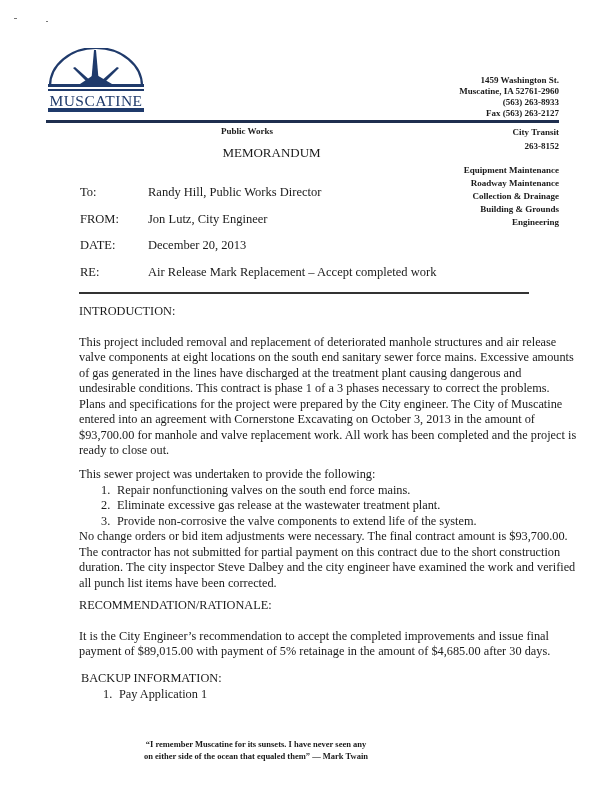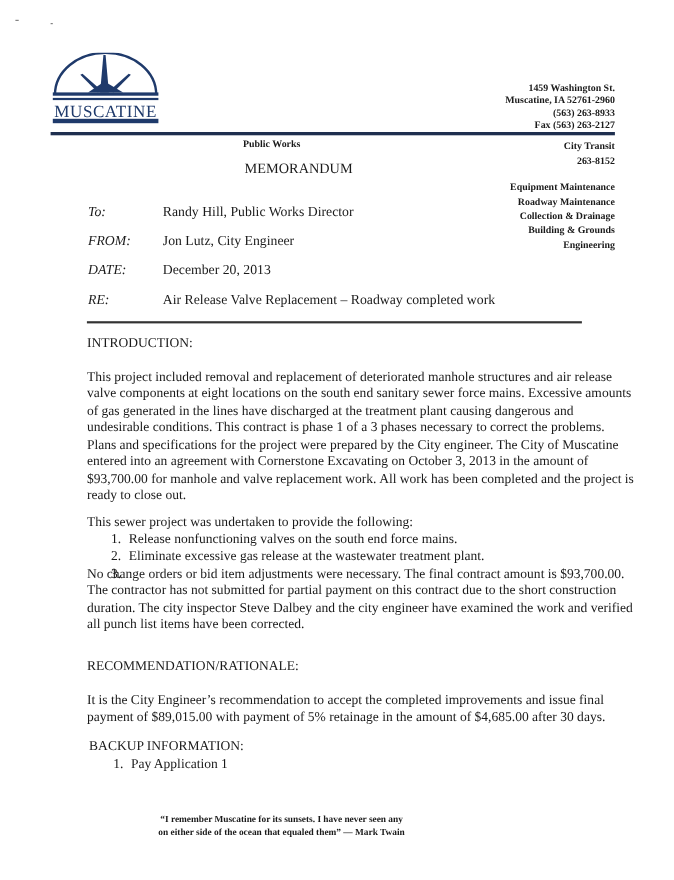--- a/index.html
+++ b/index.html
@@ -10,21 +10,21 @@
   .logo { left: 46px; top: 48px; width: 100px; height: 72px; }
   .header-rule { left: 46px; top: 120px; width: 513px; height: 3px; background: #1f2f4f; }
   .addr { right: 54px; top: 75px; text-align: right; font-size: 9px; font-weight: bold; line-height: 11px; }
   .dept { right: 54px; top: 127px; text-align: right; font-size: 9px; font-weight: bold; line-height: 11px; }
   .dept .gap { height: 10px; }
   .public-works { left: 0; width: 504px; top: 126px; text-align: center; font-size: 9px; font-weight: bold; }
   .public-works span { display: inline-block; margin-left: -10px; }
   .memo-title { left: 0; width: 557px; top: 145px; text-align: center; font-size: 13px; }
   .memo-title span { display: inline-block; margin-left: -14px; }
   .field-row { left: 80px; font-size: 12.5px; }
-  .field-row .label { display: inline-block; width: 68px; font-style: italic; }
+  .field-row .label { display: inline-block; width: 68px; }
   .rule2 { left: 79px; top: 292px; width: 450px; height: 2px; background: #333; }
   .body-text { left: 79px; width: 500px; font-size: 12.3px; line-height: 15.5px; }
   .body-text p { margin: 0; }
   .list { margin: 0; padding: 0; list-style: none; }
   .list li { padding-left: 38px; position: relative; }
   .list li .num { position: absolute; left: 22px; }
   .footer-quote { left: 0; width: 520px; top: 738px; text-align: center; font-size: 8.5px; font-weight: bold; line-height: 12px; }
   .footer-quote span { display: block; margin-left: -8px; }
 </style>
 </head>
@@ -74,38 +74,38 @@
 <div class="abs field-row" style="top:185px;">
   <span class="label">To:</span><span>Randy Hill, Public Works Director</span>
 </div>
 <div class="abs field-row" style="top:212px;">
   <span class="label">FROM:</span><span>Jon Lutz, City Engineer</span>
 </div>
 <div class="abs field-row" style="top:238px;">
   <span class="label">DATE:</span><span>December 20, 2013</span>
 </div>
 <div class="abs field-row" style="top:265px;">
-  <span class="label">RE:</span><span>Air Release Valve Replacement – Roadway completed work</span>
+  <span class="label">RE:</span><span>Air Release Mark Replacement – Accept completed work</span>
 </div>
 
 <div class="abs rule2"></div>
 
 <div class="abs body-text" style="top:304px;">
   <p>INTRODUCTION:</p>
   <p style="height:15px;"></p>
   <p>This project included removal and replacement of deteriorated manhole structures and air release valve components at eight locations on the south end sanitary sewer force mains.  Excessive amounts of gas generated in the lines have discharged at the treatment plant causing dangerous and undesirable conditions.  This contract is phase 1 of a 3 phases necessary to correct the problems.</p>
   <p>Plans and specifications for the project were prepared by the City engineer.  The City of Muscatine entered into an agreement with Cornerstone Excavating on October 3, 2013 in the amount of $93,700.00 for manhole and valve replacement work.  All work has been completed and the project is ready to close out.</p>
 </div>
 
 <div class="abs body-text" style="top:467px;">
   <p>This sewer project was undertaken to provide the following:</p>
   <ul class="list">
-    <li><span class="num">1.</span><span>Release nonfunctioning valves on the south end force mains.</span></li>
+    <li><span class="num">1.</span><span>Repair nonfunctioning valves on the south end force mains.</span></li>
     <li><span class="num">2.</span><span>Eliminate excessive gas release at the wastewater treatment plant.</span></li>
-    <li><span class="num">3.</span></li>
+    <li><span class="num">3.</span><span>Provide non-corrosive the valve components to extend life of the system.</span></li>
   </ul>
   <p>No change orders or bid item adjustments were necessary.  The final contract amount is $93,700.00.  The contractor has not submitted for partial payment on this contract due to the short construction duration.  The city inspector Steve Dalbey and the city engineer have examined the work and verified all punch list items have been corrected.</p>
 </div>
 
 <div class="abs body-text" style="top:598px;">
   <p>RECOMMENDATION/RATIONALE:</p>
   <p style="height:15px;"></p>
   <p>It is the City Engineer’s recommendation to accept the completed improvements and issue final payment of $89,015.00 with payment of 5% retainage in the amount of $4,685.00 after 30 days.</p>
 </div>
 

